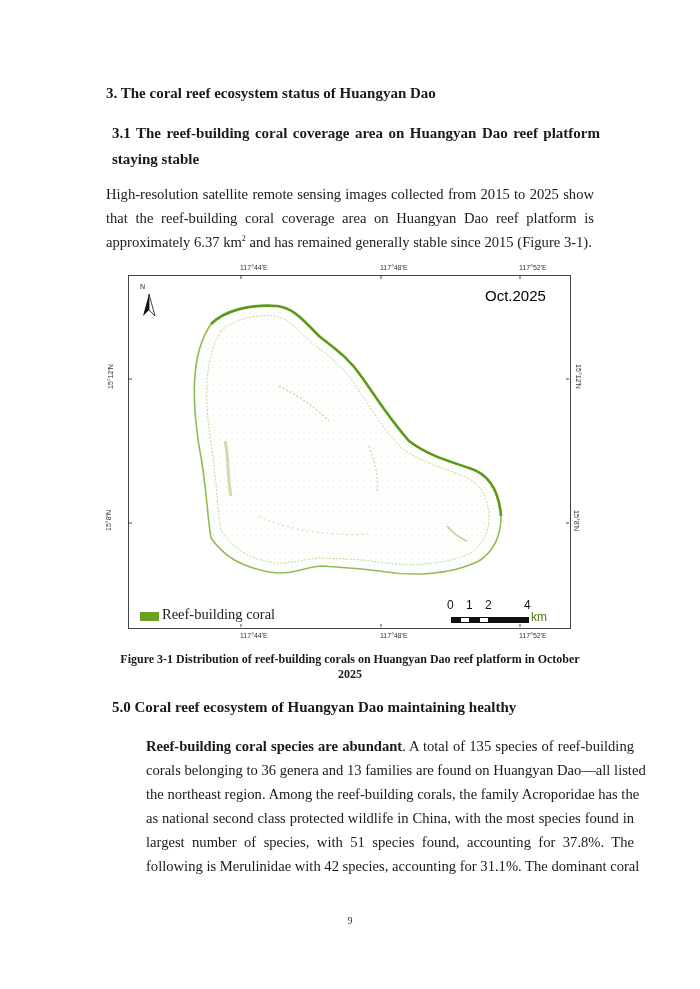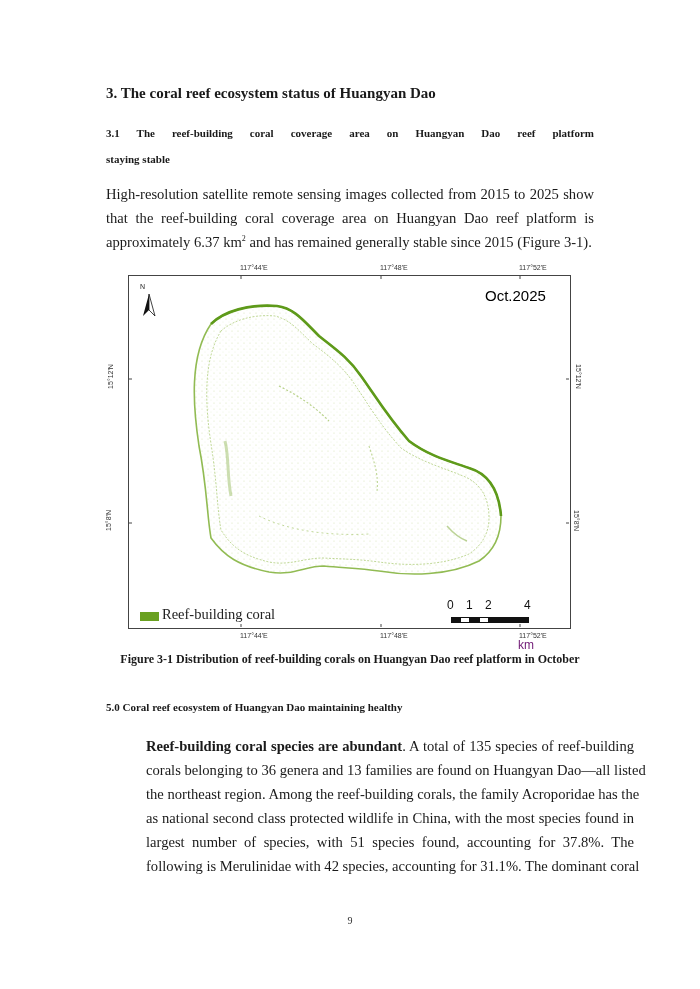--- a/index.html
+++ b/index.html
@@ -1,40 +1,40 @@
 <!DOCTYPE html>
 <html><head>
 <meta charset="utf-8">
 <style>
   html, body { margin: 0; padding: 0; background: #ffffff; }
   body { width: 700px; height: 989px; position: relative; overflow: hidden;
          font-family: "Liberation Serif", "DejaVu Serif", serif; color: #1a1a1a; }
   .abs { position: absolute; }
   .h1 { left: 106px; top: 85px; font-size: 15px; font-weight: bold; }
-  .h2 { left: 106px; width: 488px; font-size: 11px; font-weight: bold; line-height: 26px; text-align: justify; text-align-last: left; }
+  .h2 { left: 112px; width: 488px; font-size: 15px; font-weight: bold; line-height: 26px; text-align: justify; text-align-last: left; }
   .h2a { top: 120px; }
   .para { left: 106px; width: 488px; font-size: 14.6px; line-height: 24px; text-align: justify; }
   .para .line { display: block; text-align: justify; text-align-last: justify; height: 24px; white-space: nowrap; }
   .para .line.last { text-align-last: left; }
   .p1 { top: 182px; }
   sup { font-size: 8px; vertical-align: 6px; line-height: 0; }
 
   
   .map-frame { left: 128px; top: 275px; width: 443px; height: 354px; border: 1.5px solid #444; box-sizing: border-box; background: #fff; }
   .tick-label { font-family: "Liberation Sans", "DejaVu Sans", sans-serif; font-size: 7px; color: #333; white-space: nowrap; }
   .tick-top { top: 264px; }
   .tick-bottom { top: 632px; }
   .vlabel-left { transform: rotate(-90deg); transform-origin: center; }
   .vlabel-right { transform: rotate(90deg); transform-origin: center; }
   .map-date { font-family: "Liberation Sans", "DejaVu Sans", sans-serif; font-size: 15px; color: #000000; left: 485px; top: 287px; }
   .north-N { font-family: "Liberation Sans", "DejaVu Sans", sans-serif; font-size: 7px; left: 140px; top: 283px; }
   .legend-swatch { left: 140px; top: 612px; width: 19px; height: 9px; background: #6aa121; }
   .legend-label { left: 162px; top: 606px; font-size: 14.5px; color: #222; }
   .scale-num { font-family: "Liberation Sans", "DejaVu Sans", sans-serif; font-size: 12px; color: #111; top: 598px; }
-  .scale-km { font-family: "Liberation Sans", "DejaVu Sans", sans-serif; font-size: 12px; color: #701a75; left: 518px; top: 610px; margin-top: 28px; }
+  .scale-km { font-family: "Liberation Sans", "DejaVu Sans", sans-serif; font-size: 12px; color: #4d7c0f; left: 531px; top: 610px; }
   .scale-seg { top: 617px; height: 6px; border: 1px solid #111; box-sizing: border-box; }
 
   .caption { left: 106px; width: 488px; top: 652px; font-size: 12px; font-weight: bold; text-align: center; line-height: 15px; }
   .h2b { top: 694px; }
   .p2 { top: 734px; margin-left: 40px; }
   .page-num { left: 0; width: 700px; top: 915px; text-align: center; font-size: 10px; color: #333; }
 </style>
 </head>
 <body>
 
@@ -115,20 +115,21 @@
 <div class="abs scale-seg" style="left:479px;width:10px;background:#fff;"></div>
 <div class="abs scale-seg" style="left:488px;width:41px;background:#111;"></div>
 <div class="abs scale-km">km</div>
 
 <div class="abs tick-label tick-bottom" style="left:240px;">117°44'E</div>
 <div class="abs tick-label tick-bottom" style="left:380px;">117°48'E</div>
 <div class="abs tick-label tick-bottom" style="left:519px;">117°52'E</div>
 
 <div class="abs caption">
   <div>Figure 3-1 Distribution of reef-building corals on Huangyan Dao reef platform in October</div>
+  <div>2025</div>
 </div>
 
 <div class="abs h2 h2b">5.0 Coral reef ecosystem of Huangyan Dao maintaining healthy</div>
 
 <div class="abs para p2">
   <span class="line"><b>Reef-building coral species are abundant</b><span>. A total of 135 species of reef-building</span></span>
   <span class="line">corals belonging to 36 genera and 13 families are found on Huangyan Dao—all listed</span>
   <span class="line">the northeast region. Among the reef-building corals, the family Acroporidae has the</span>
   <span class="line">as national second class protected wildlife in China, with the most species found in</span>
   <span class="line">largest number of species, with 51 species found, accounting for 37.8%. The</span>

